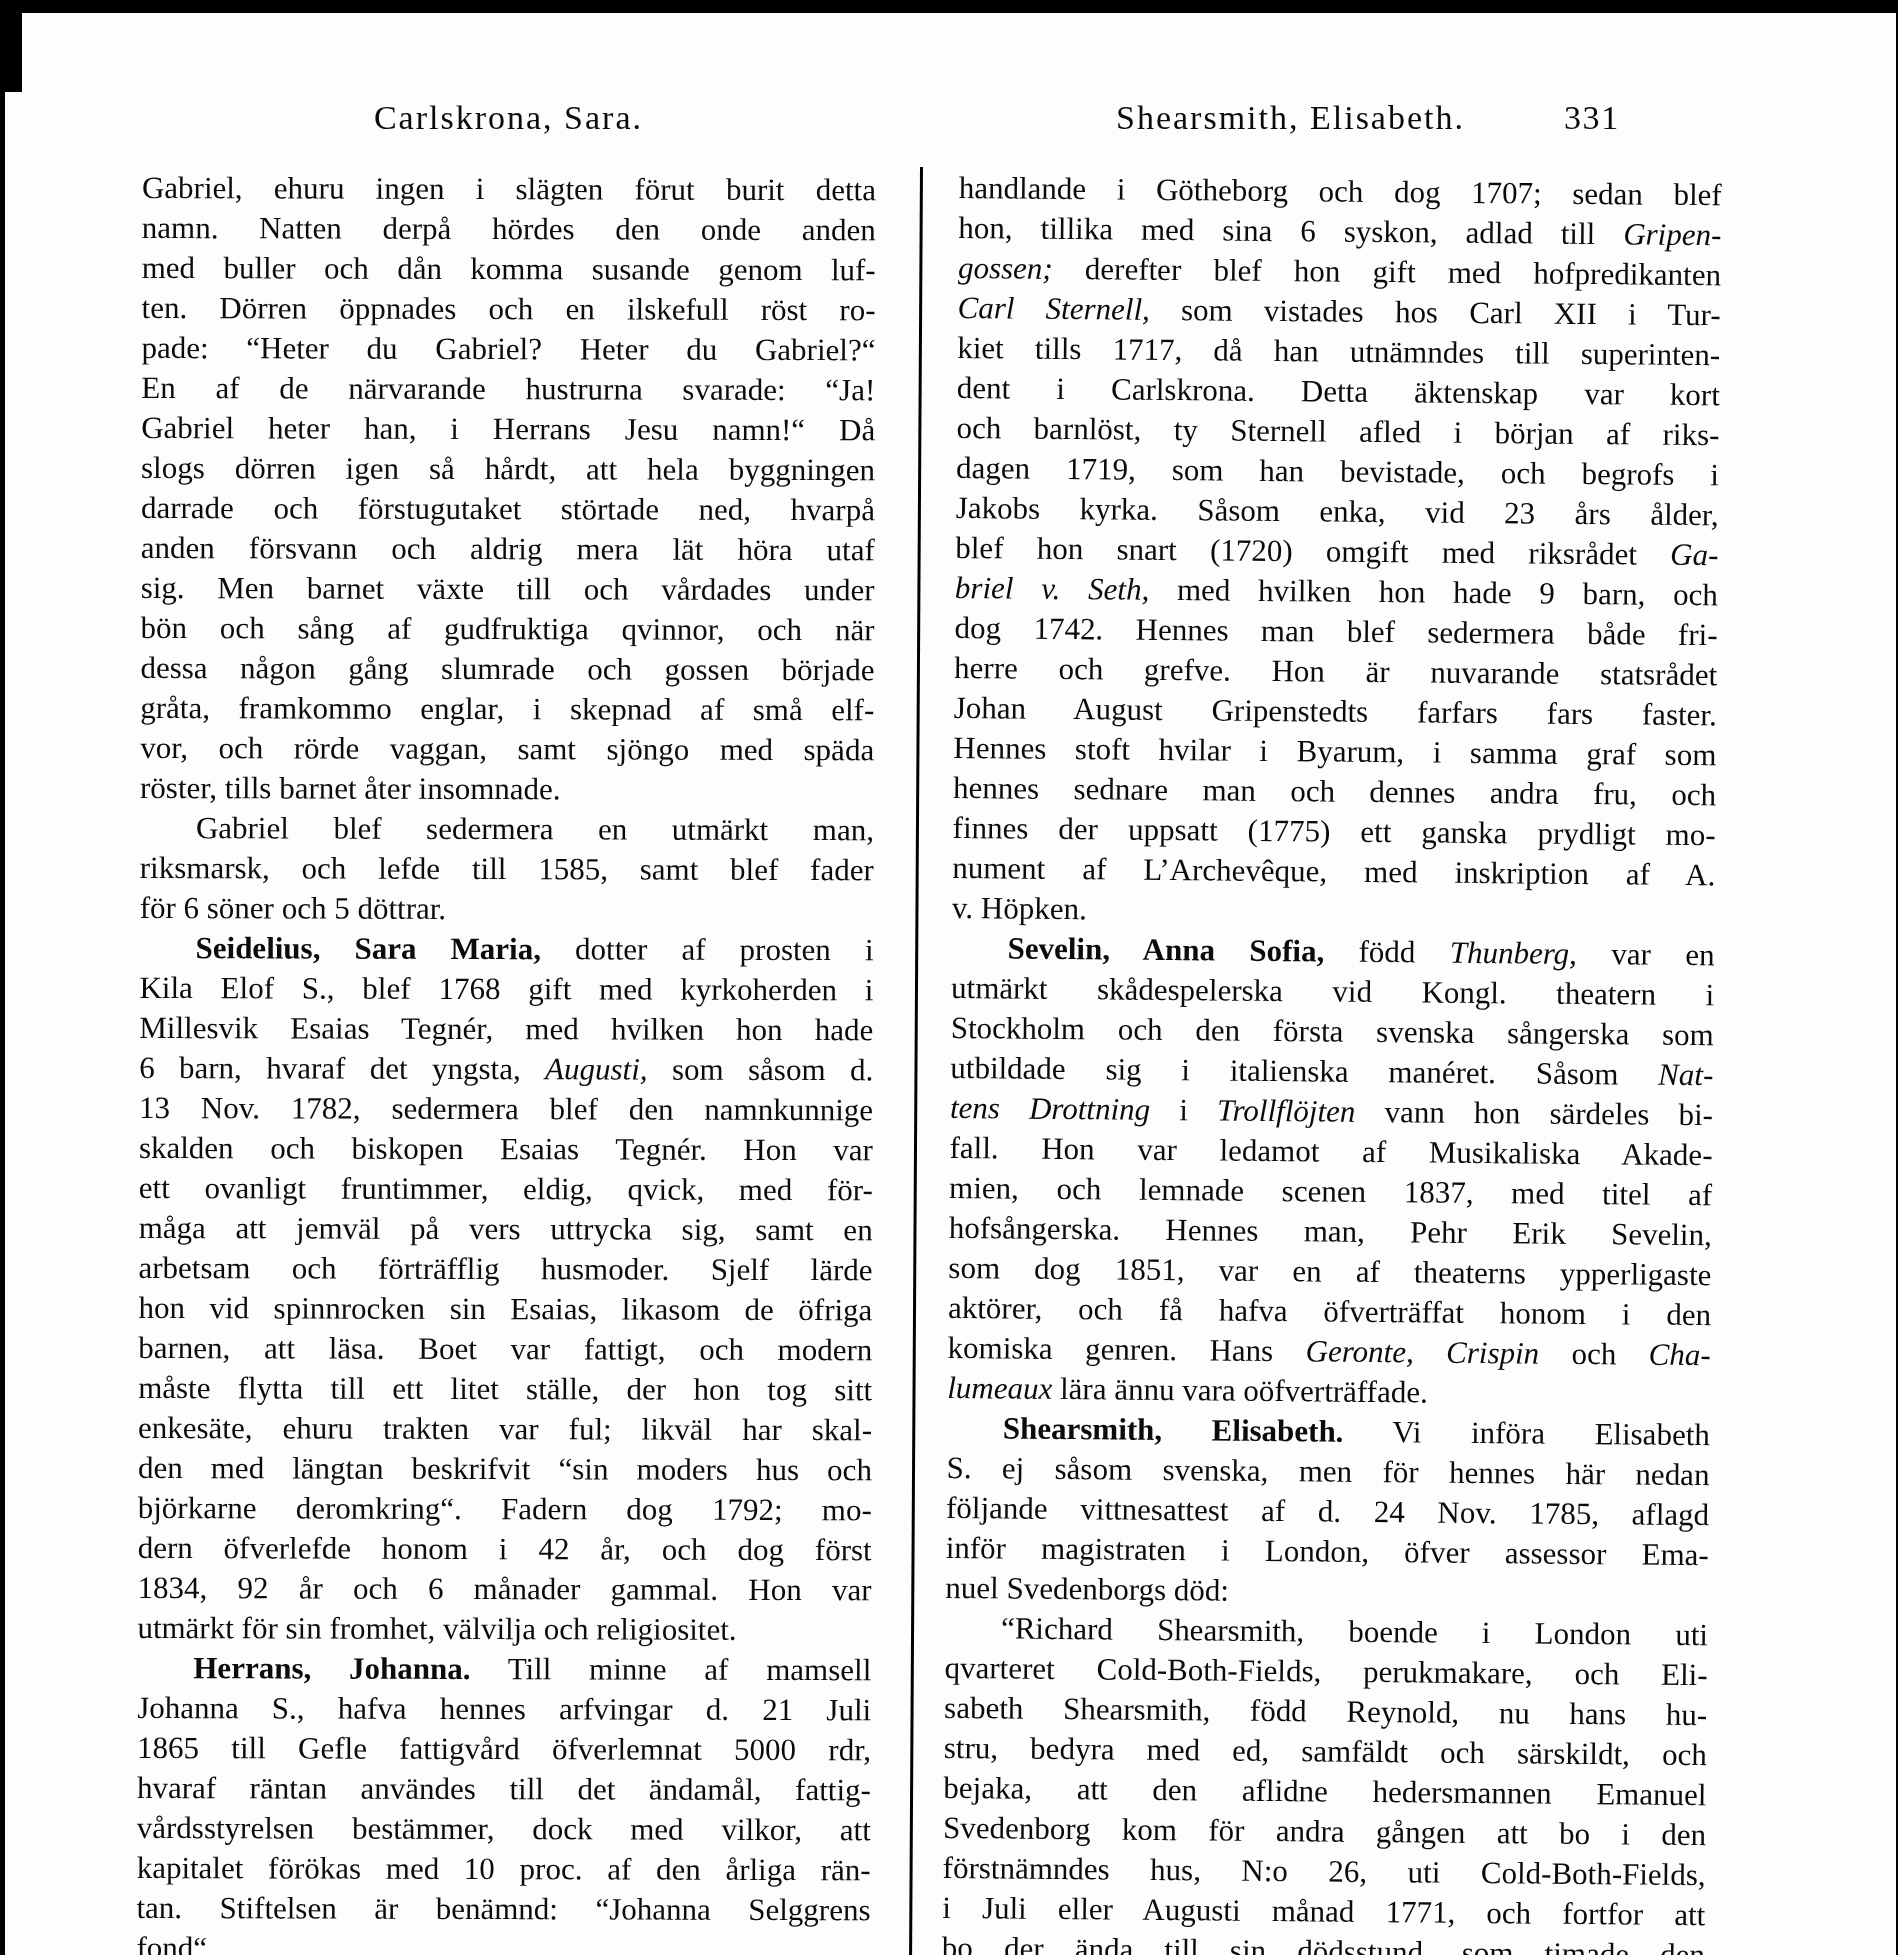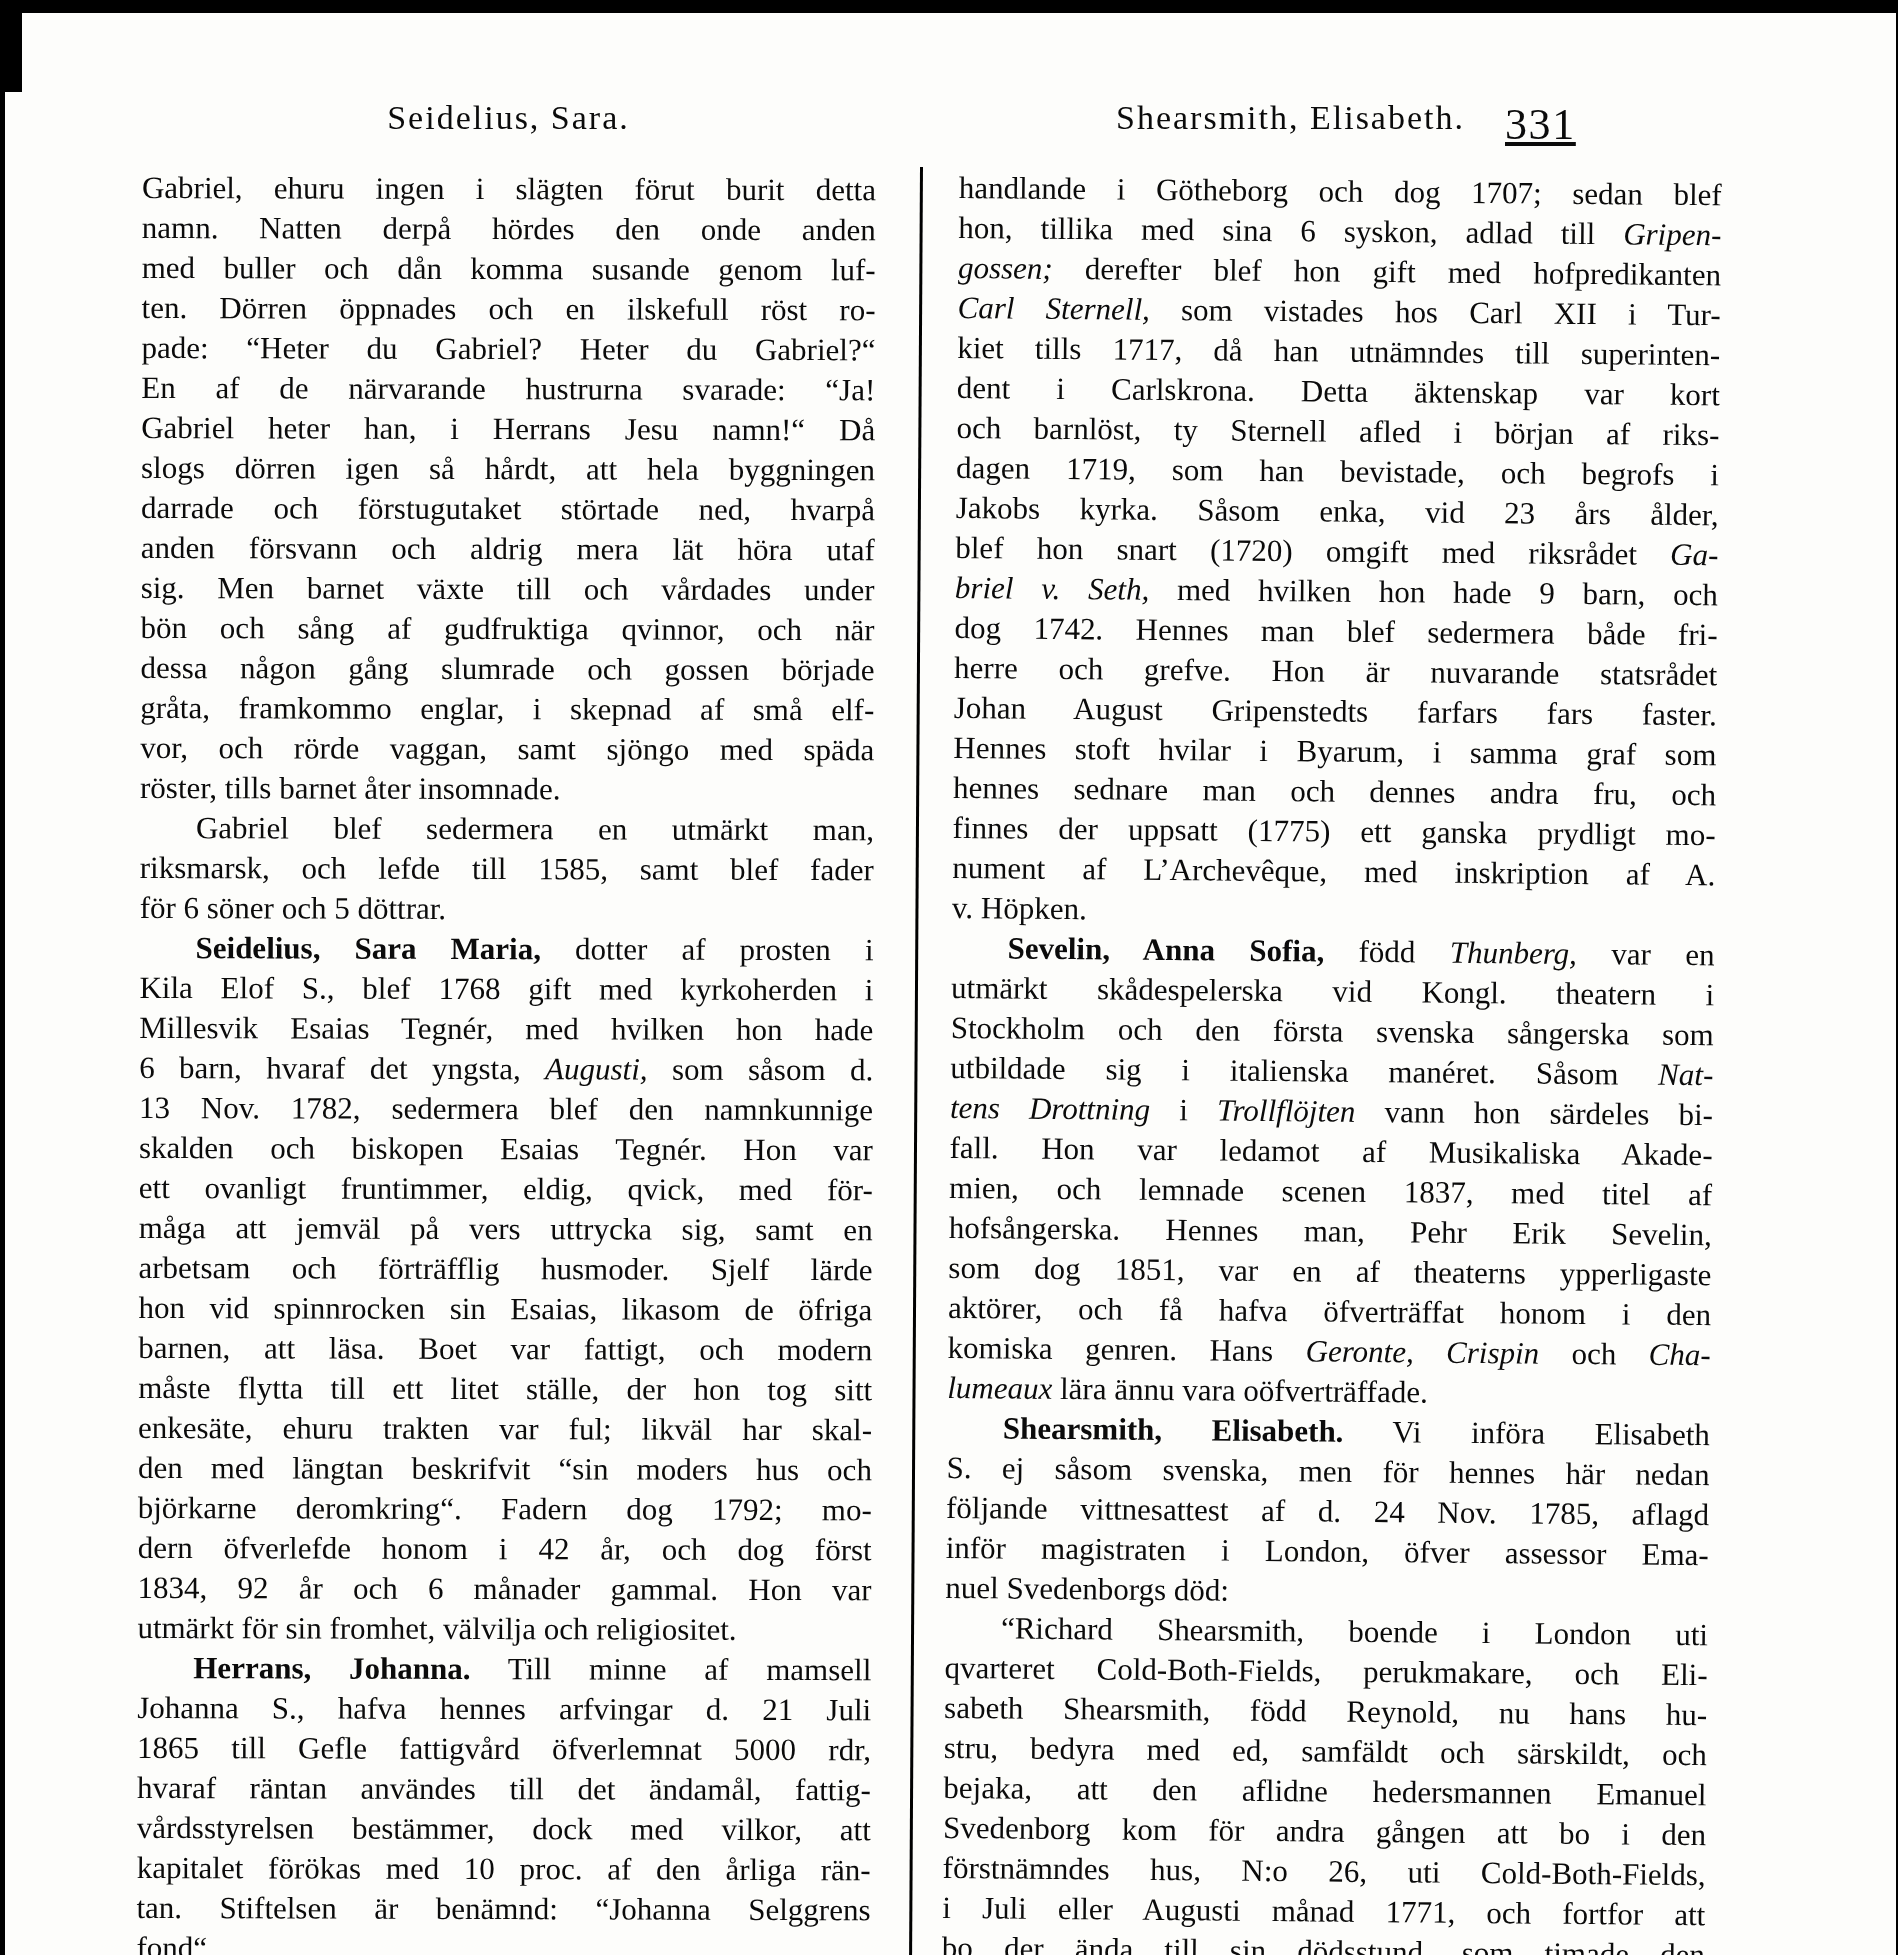--- a/index.html
+++ b/index.html
@@ -45,25 +45,24 @@
     width: 735px;
     text-align: center;
   }
   .colhead-right {
     left: 958px;
     width: 665px;
     text-align: center;
   }
   .pagenum {
     position: absolute;
-    left: 1505px;
+    left: 1564px;
     top: 0;
-    font-size: 44px;
+    font-size: 34px;
     letter-spacing: 1.6px;
-    text-decoration: underline;
   }
 
   .divider {
     position: absolute;
     left: 920px;
     top: 167px;
     width: 2.7px;
     height: 1920px;
     background: #000;
     transform: rotate(0.35deg);
@@ -99,21 +98,21 @@
   .tline.ind { text-indent: 56px; }
   .b { font-weight: 700; }
   .i { font-style: italic; }
 </style>
 </head>
 <body>
 
 <div class="sheet">
 
   <div class="header-row">
-    <div class="colhead colhead-left">Seidelius, Sara.</div>
+    <div class="colhead colhead-left">Carlskrona, Sara.</div>
     <div class="colhead colhead-right">Shearsmith, Elisabeth.</div>
     <div class="pagenum">331</div>
   </div>
 
   <div class="divider"></div>
 
   <div class="col col-left">
       <div class="tline"><span>Gabriel, ehuru ingen i slägten förut burit detta</span></div>
       <div class="tline"><span>namn. Natten derpå hördes den onde anden</span></div>
       <div class="tline"><span>med buller och dån komma susande genom luf-</span></div>

